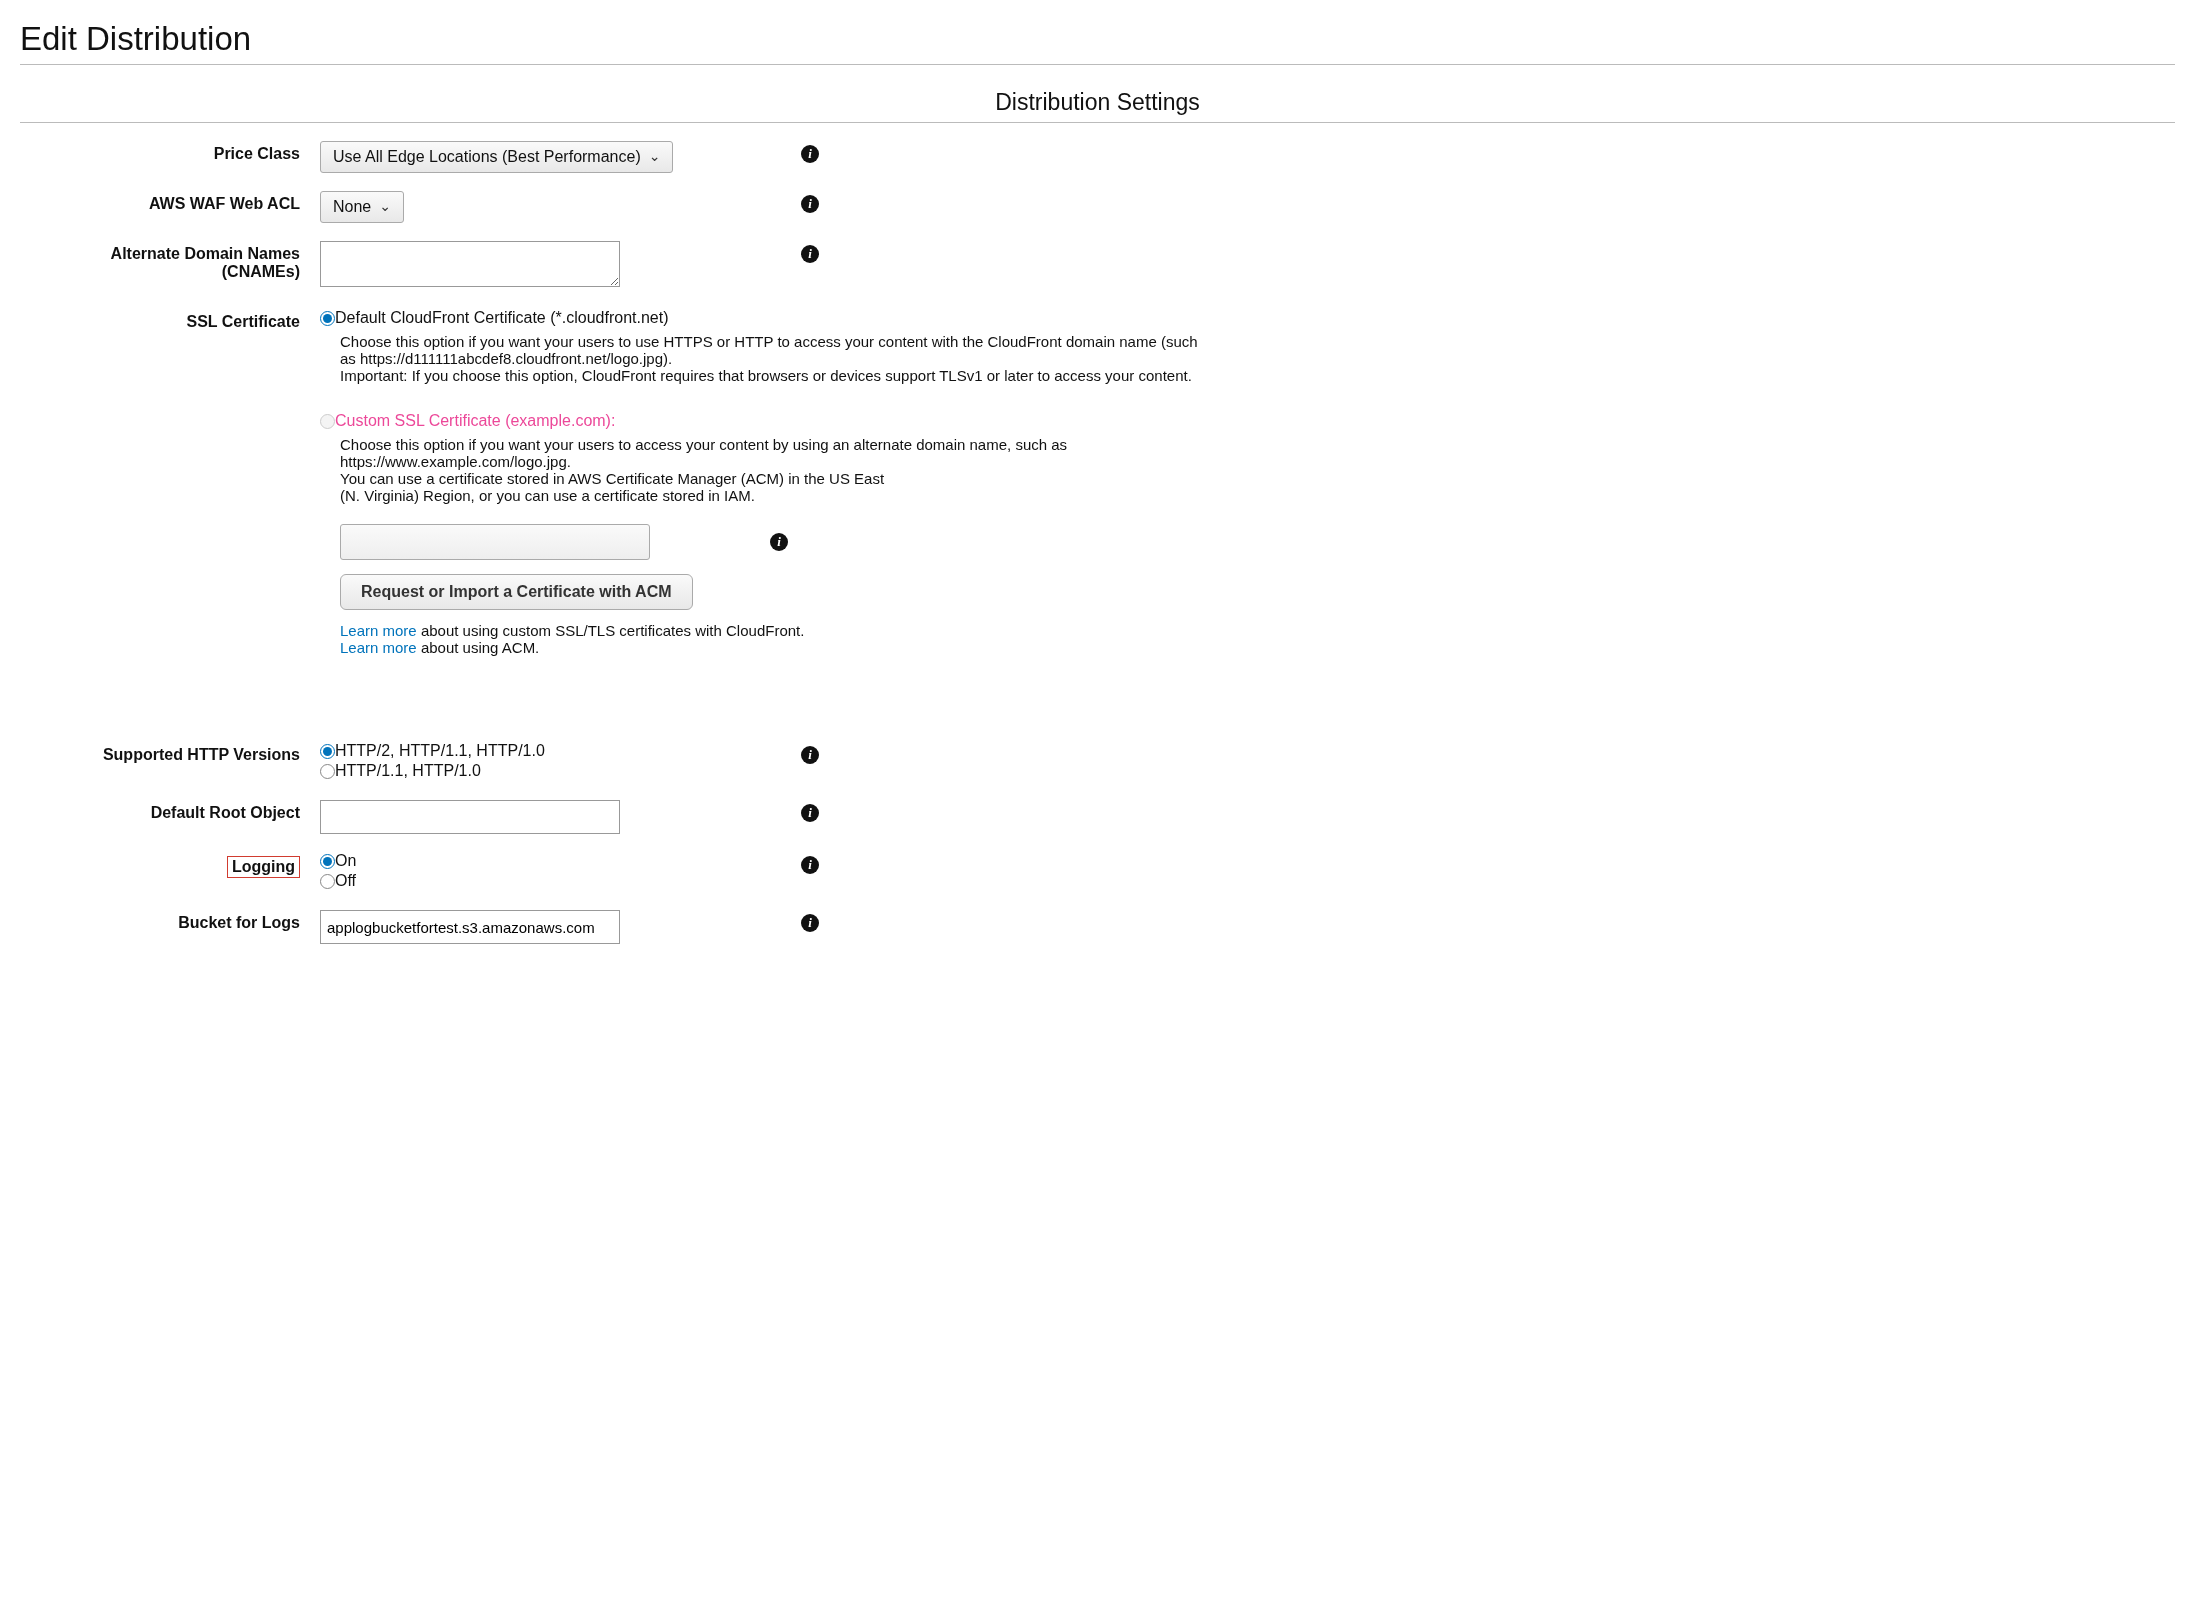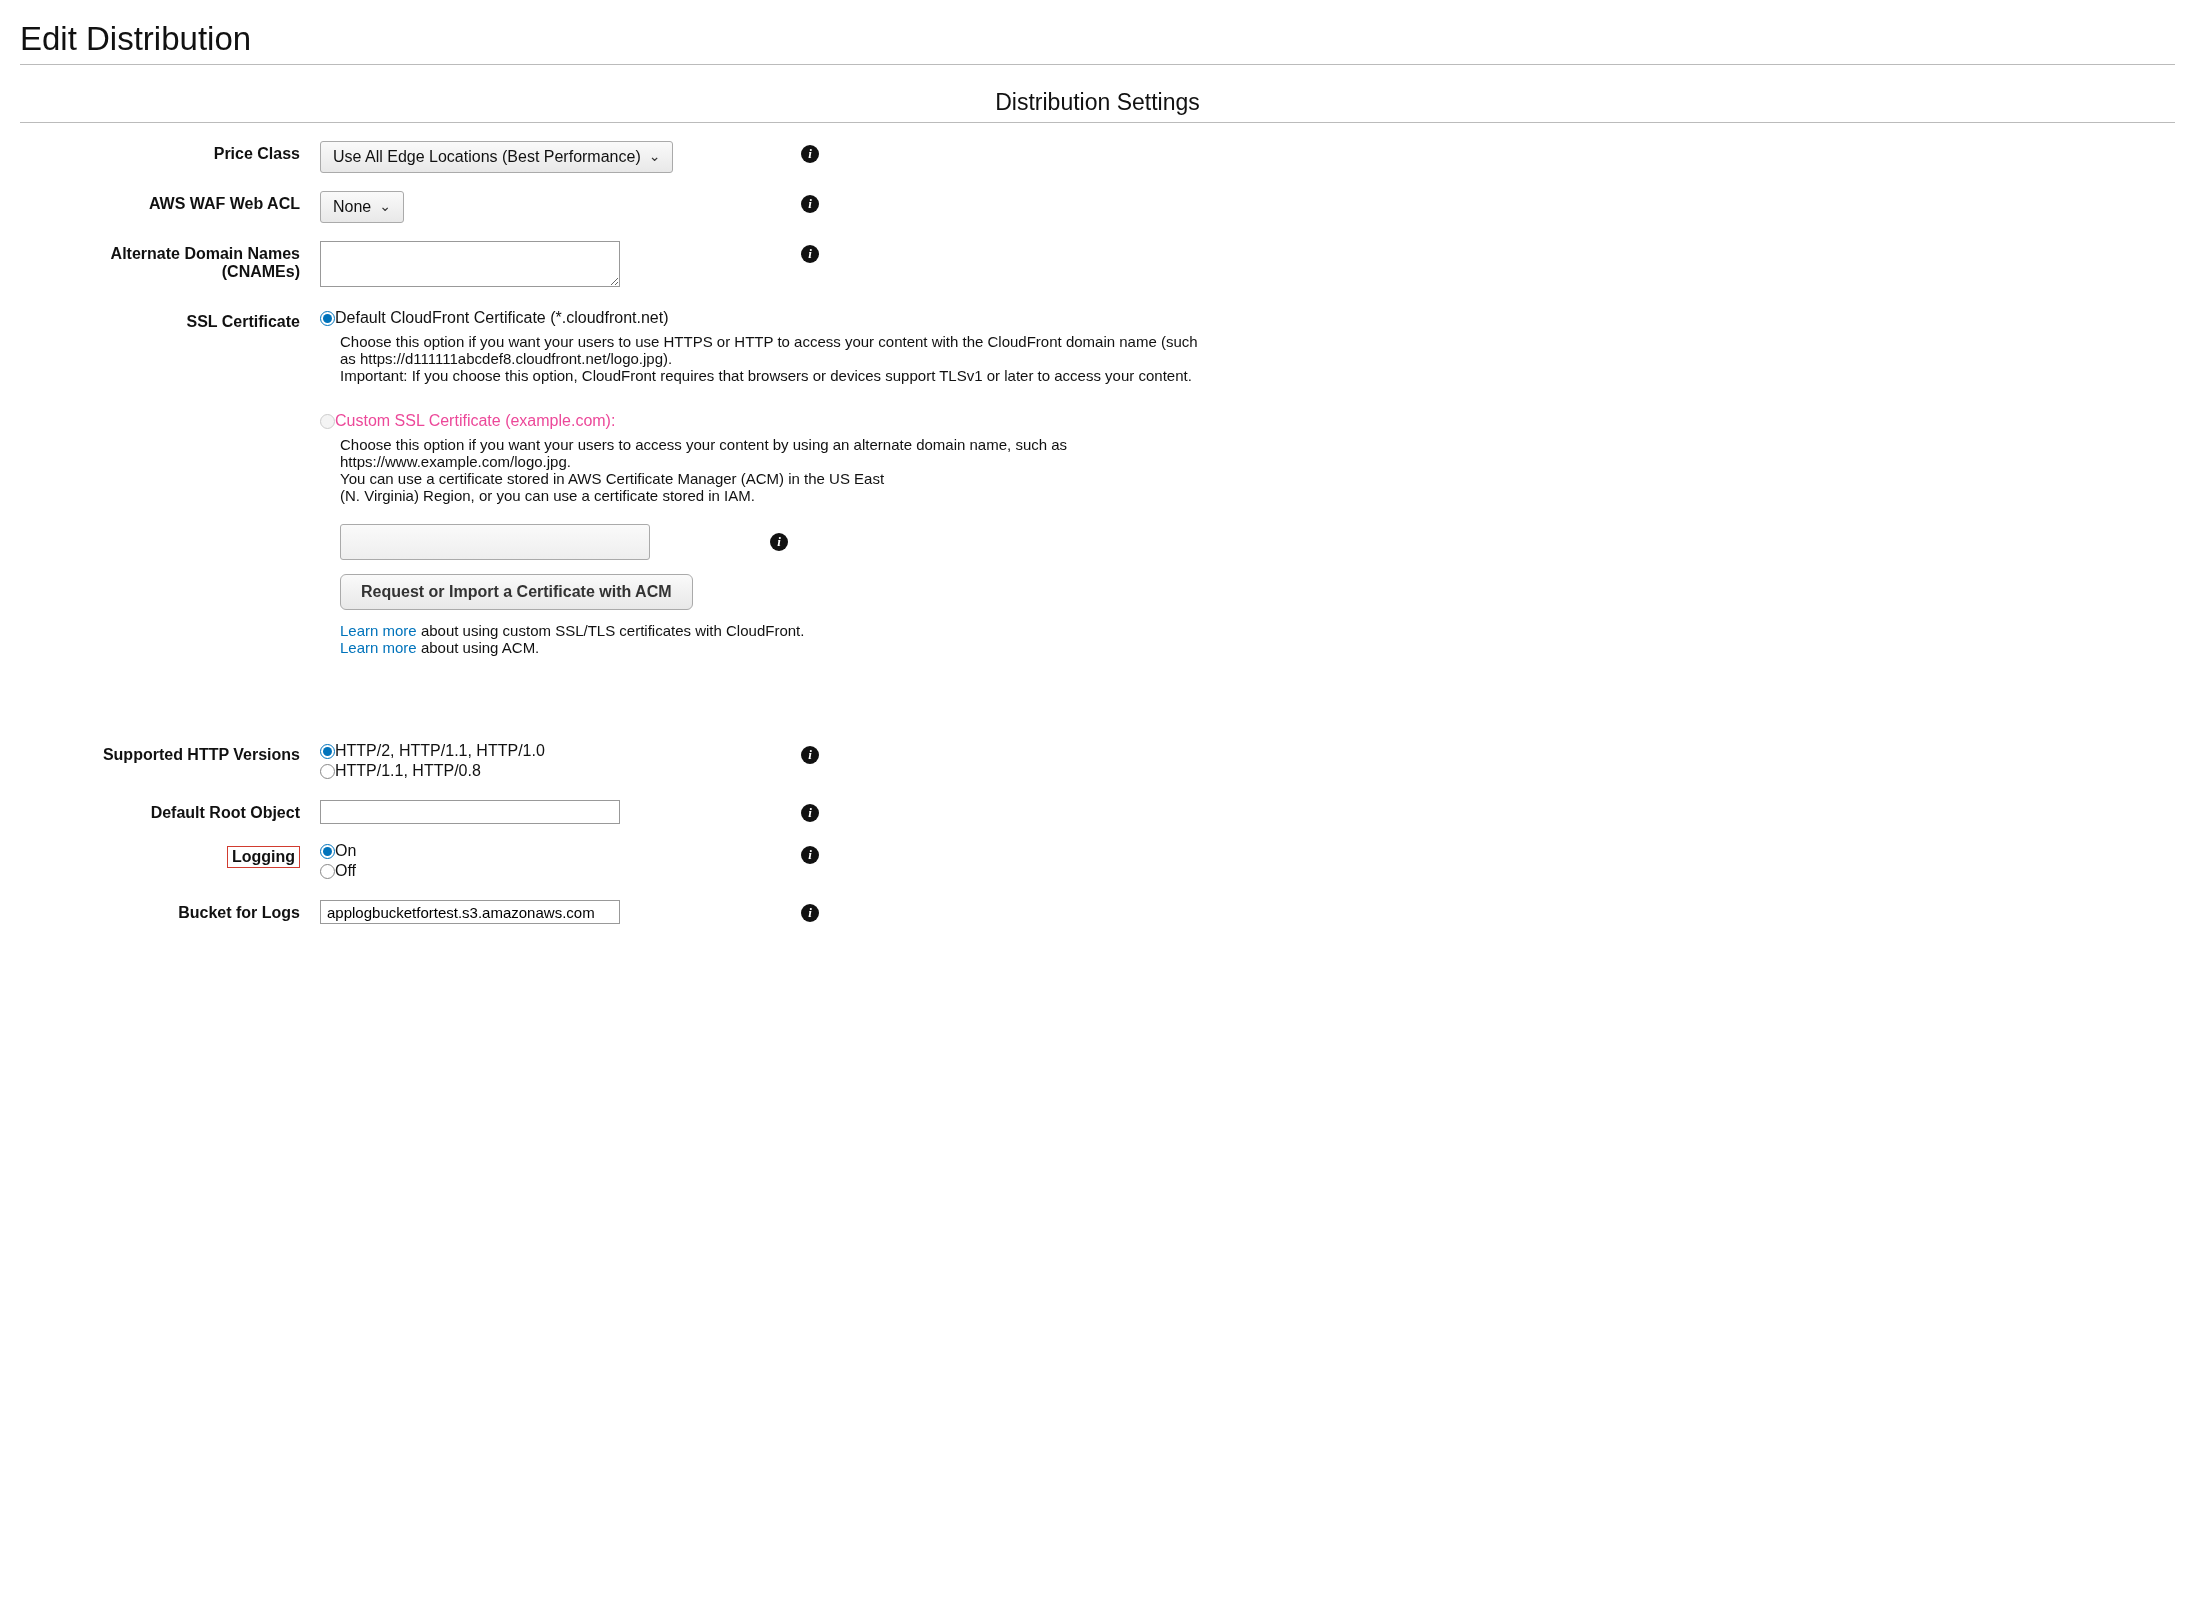--- a/index.html
+++ b/index.html
@@ -69,21 +69,21 @@
   textarea.cname {
     width: 300px;
     height: 46px;
     resize: both;
     border: 1px solid #999;
     font-size: 15px;
     padding: 4px;
   }
   input.txt {
     width: 300px;
-    height: 24px;
+    height: 34px;
     border: 1px solid #999;
     padding: 2px 6px;
     font-size: 15px;
   }
   .radio-line {
     display: flex;
     align-items: center;
     gap: 0;
     margin-bottom: 2px;
   }
@@ -248,21 +248,21 @@
 
 <div class="row">
   <div class="label-col">Supported HTTP Versions</div>
   <div class="control-col">
     <div class="radio-line">
       <span class="radio checked"></span>
       <span>HTTP/2, HTTP/1.1, HTTP/1.0</span>
     </div>
     <div class="radio-line">
       <span class="radio"></span>
-      <span>HTTP/1.1, HTTP/0.8</span>
+      <span>HTTP/1.1, HTTP/1.0</span>
     </div>
   </div>
   <div class="info-col">
     <span class="info-icon">i</span>
   </div>
 </div>
 
 <div class="row">
   <div class="label-col">Default Root Object</div>
   <div class="control-col">

